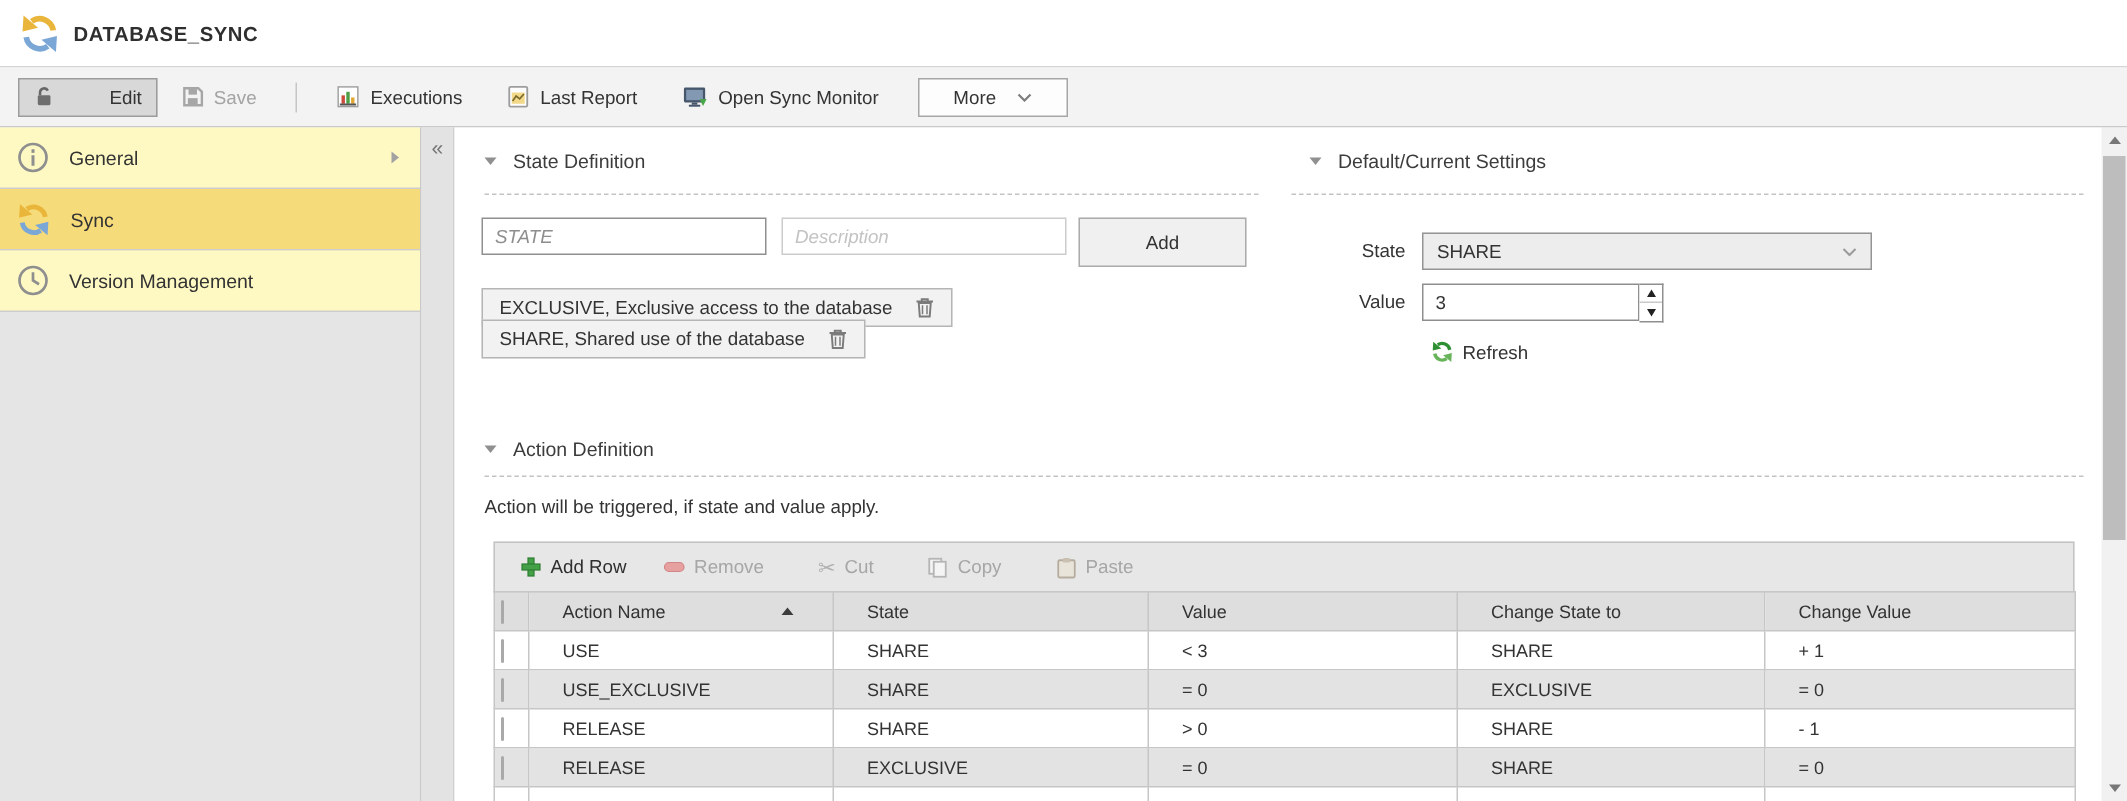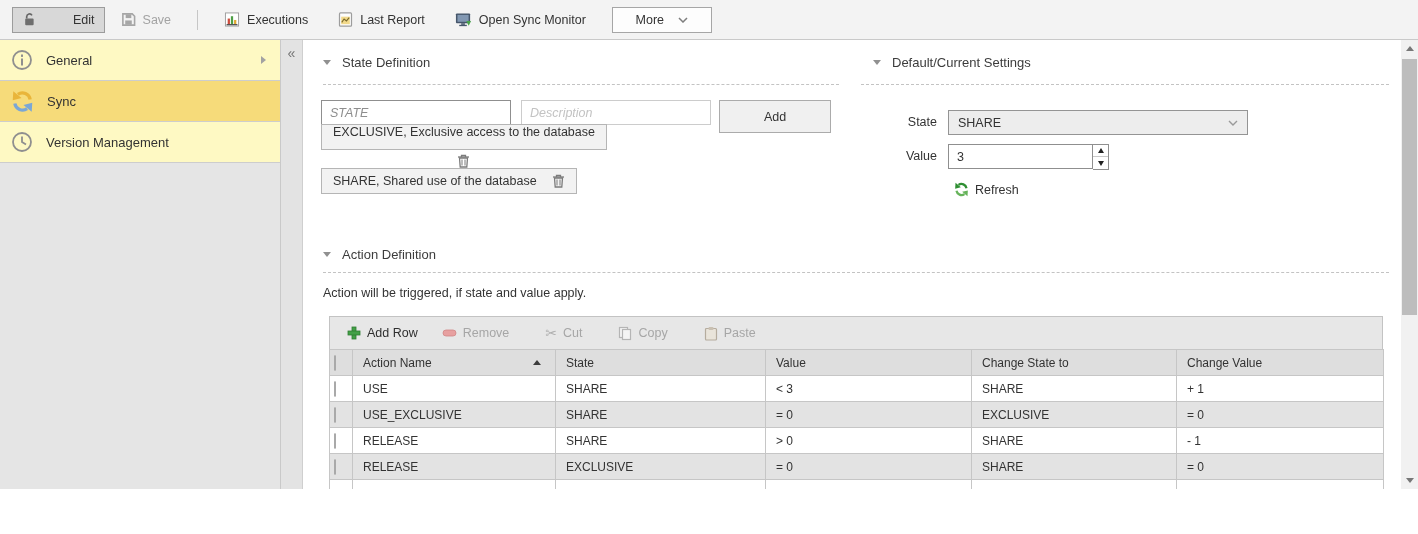--- a/index.html
+++ b/index.html
@@ -48,40 +48,51 @@
   .arr-up { width:0; height:0; border-left:3.5px solid transparent; border-right:3.5px solid transparent; border-bottom:5px solid #222; }
   .arr-dn { width:0; height:0; border-left:3.5px solid transparent; border-right:3.5px solid transparent; border-top:5px solid #222; }
   .refresh { position:absolute; display:flex; align-items:center; gap:6px; font-size:12.5px; color:#333; cursor:pointer; }
   .note { position:absolute; font-size:12.5px; color:#333; }
   
   .grid-toolbar { position:absolute; left:26px; top:276px; width:1054px; height:34px; background:#e7e7e7; border:1px solid #c3c3c3; display:flex; align-items:center; padding:0 8px; gap:6px; }
   .gbtn { display:flex; align-items:center; gap:6px; font-size:12.5px; padding:4px 9px; color:#2f2f2f; cursor:pointer; }
   .gbtn.disabled { color:#a6a6a6; cursor:default; }
   .cut-glyph { font-size:14px; color:#b0b0b0; line-height:1; }
   .grid { position:absolute; left:26px; top:309px; width:1054px; border-collapse:collapse; table-layout:fixed; font-size:12px; color:#333; }
-  .grid th, .grid td { border:1px solid #c6c6c6; padding:0 10px; height:26px; text-align:left; font-weight:normal; white-space:nowrap; overflow:hidden; }
+  .grid th, .grid td { border:1px solid #c6c6c6; padding:0 22px; height:26px; text-align:left; font-weight:normal; white-space:nowrap; overflow:hidden; }
   .grid thead th { background:#dedede; color:#333; }
   .grid td.ck, .grid th.ck { padding:0 4px; }
   .row-w td { background:#fff; }
   .row-g td { background:#e3e3e3; }
   .cbx { width:13px; height:13px; border:1px solid #a9a9a9; border-radius:3px; background:linear-gradient(#fdfdfd,#e2e2e2); cursor:pointer; }
   .th-flex { display:flex; align-items:center; justify-content:space-between; }
   .sort-asc { width:0; height:0; border-left:4px solid transparent; border-right:4px solid transparent; border-bottom:5px solid #3c3c3c; margin-right:4px; }
   
   .vscroll { width:17px; background:#f1f1f1; position:relative; }
   .varrow { position:absolute; left:0; width:17px; height:17px; display:flex; align-items:center; justify-content:center; cursor:pointer; }
   .sarr-up { width:0; height:0; border-left:4px solid transparent; border-right:4px solid transparent; border-bottom:5px solid #777; }
   .sarr-dn { width:0; height:0; border-left:4px solid transparent; border-right:4px solid transparent; border-top:5px solid #777; }
   .vthumb { position:absolute; left:1px; top:19px; width:15px; height:256px; background:#bdbdbd; cursor:pointer; }
 </style>
 </head>
 <body>
 
 <div class="app">
 
+  <div class="titlebar">
+    <span style="display:flex;">
+      <svg width="27" height="27" viewBox="0 0 24 24">
+        <path d="M20 10 A8.2 8.2 0 0 0 7.2 4.6" fill="none" stroke="#e9b53a" stroke-width="3.4"></path>
+        <polygon points="2.4,1.2 1.8,10.6 11,8.4" fill="#e9b53a"></polygon>
+        <path d="M4 14 A8.2 8.2 0 0 0 16.8 19.4" fill="none" stroke="#7aa7d6" stroke-width="3.4"></path>
+        <polygon points="21.6,22.8 22.2,13.4 13,15.6" fill="#7aa7d6"></polygon>
+      </svg>
+    </span>
+    <span class="title">DATABASE_SYNC</span>
+  </div>
 
   <div class="toolbar">
     <div class="tbtn pressed">
       <span style="display:flex;">
         <svg width="15" height="15" viewBox="0 0 16 16">
           <path d="M5 7 V5 a3 3 0 0 1 5.6-1.4" fill="none" stroke="#666" stroke-width="1.8"></path>
           <rect x="3.4" y="7" width="9" height="7" rx="1" fill="#6e6e6e"></rect>
         </svg>
       </span>
       <span>Edit</span>
@@ -186,21 +197,21 @@
       <div class="section-head" style="left:20px; top:15px;">
         <span class="tri-down"></span>
         <span>State Definition</span>
       </div>
       <div class="dashed" style="left:20px; top:44px; width:516px;"></div>
 
       <input class="txt" style="left: 18px; top: 60px; width: 190px;" placeholder="STATE">
       <input class="txt light" style="left: 218px; top: 60px; width: 190px;" placeholder="Description">
       <button class="btn" style="left:416px; top:60px; width:112px;">Add</button>
 
-      <div class="chip" style="left:18px; top:84px;flex-direction:column;">
+      <div class="chip" style="left:18px; top:107px;">
         <span>EXCLUSIVE, Exclusive access to the database</span>
         <span class="trash">
           <svg width="13" height="14" viewBox="0 0 13 14">
             <path d="M2.5 4 h8 l-0.7 9 h-6.6 Z" fill="none" stroke="#7b7b7b" stroke-width="1.3"></path>
             <line x1="1" y1="3" x2="12" y2="3" stroke="#7b7b7b" stroke-width="1.3"></line>
             <path d="M4.5 3 V1.5 h4 V3" fill="none" stroke="#7b7b7b" stroke-width="1.3"></path>
             <line x1="5" y1="5.5" x2="5" y2="11.5" stroke="#7b7b7b"></line>
             <line x1="8" y1="5.5" x2="8" y2="11.5" stroke="#7b7b7b"></line>
           </svg>
         </span>

